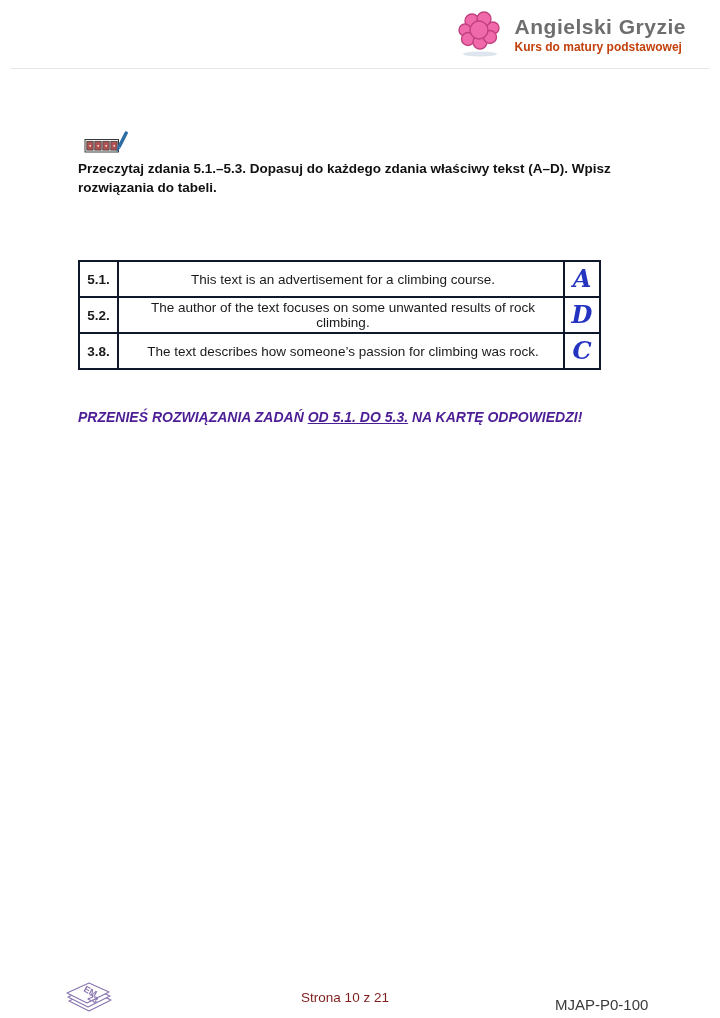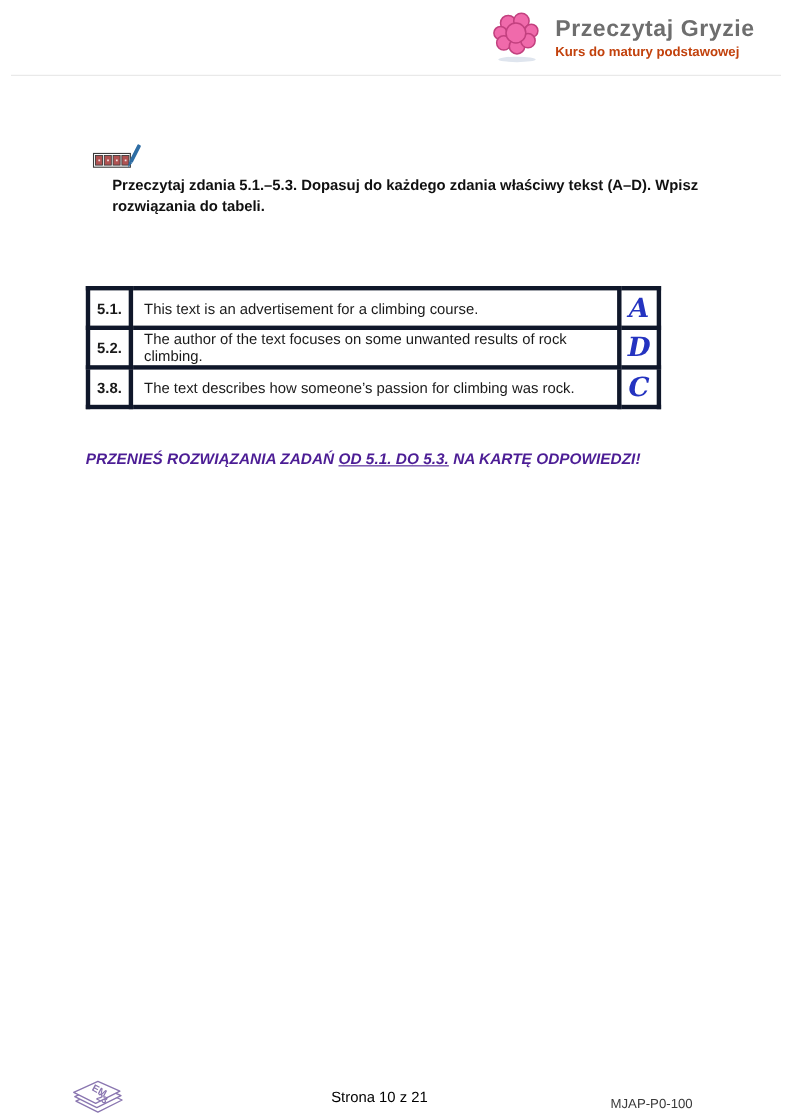--- a/index.html
+++ b/index.html
@@ -57,45 +57,44 @@
   }
   .instructions {
     position: absolute;
     top: 159px;
     left: 78px;
     width: 558px;
     font-size: 13.5px;
     font-weight: bold;
     line-height: 19px;
     color: #111111;
-    margin-left: 24px;
   }
   .note-line { margin-top: 0; }
   .u { text-decoration: underline; }
 
   
   .match-table {
     position: absolute;
     top: 260px;
     left: 78px;
     width: 523px;
     border-collapse: collapse;
   }
   .match-table td {
-    border: 4px solid #0f172a;
+    border: 2px solid #0f172a;
     height: 36px;
     font-size: 13.5px;
     vertical-align: middle;
   }
   td.cell-num {
     width: 39px;
     text-align: center;
     font-weight: bold;
   }
-  td.cell-text { padding-left: 10px; padding-right: 6px; }
+  td.cell-text { padding-left: 10px; padding-right: 6px; text-align: center; }
   td.cell-ans {
     width: 36px;
     text-align: center;
     font-family: "DejaVu Serif", serif;
     font-style: italic;
     font-weight: bold;
     font-size: 24px;
     color: #2433c0;
     line-height: 1;
   }
@@ -119,27 +118,27 @@
     left: 60px;
     top: 973px;
   }
   .footer-page {
     position: absolute;
     top: 990px;
     left: 0;
     width: 690px;
     text-align: center;
     font-size: 13.5px;
-    color: #000000;
+    color: #7f1d1d;
   }
   .footer-code {
     position: absolute;
     top: 996px;
     left: 555px;
-    font-size: 12px;
+    font-size: 15px;
     color: #3a3a3a;
   }
 </style>
 </head>
 <body>
 
 <div class="page">
 
   <div class="header-group">
     <span>
@@ -151,21 +150,21 @@
           <circle cx="11" cy="24" r="6"></circle>
           <circle cx="39" cy="22" r="6"></circle>
           <circle cx="14" cy="33" r="6.5"></circle>
           <circle cx="26" cy="36" r="7"></circle>
           <circle cx="36" cy="31" r="6.5"></circle>
           <circle cx="25" cy="24" r="9"></circle>
         </g>
       </svg>
     </span>
     <div class="brand-text">
-      <span class="brand-title">Przeczytaj Gryzie</span>
+      <span class="brand-title">Angielski Gryzie</span>
       <span class="brand-subtitle">Kurs do matury podstawowej</span>
     </div>
   </div>
   <div class="header-rule"></div>
 
   <div class="task-icon">
     <svg width="46" height="27" viewBox="0 0 46 27">
       <rect x="1" y="9.5" width="33.5" height="12.5" fill="#ffffff" stroke="#3a3a3a" stroke-width="1"></rect>
       <g fill="#b05252" stroke="#3a3a3a" stroke-width="0.8">
         <rect x="2.8" y="11.3" width="6.4" height="8.8"></rect>

